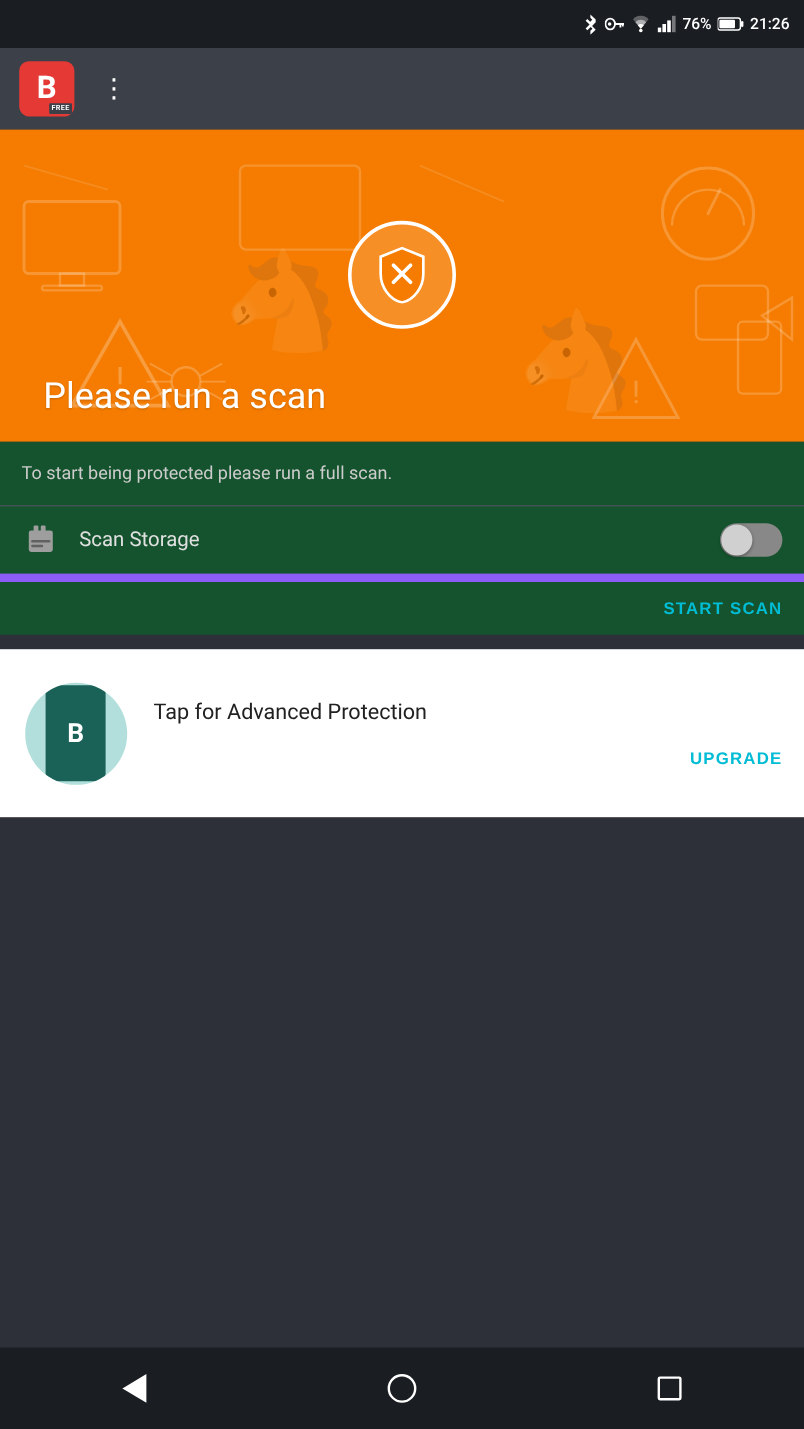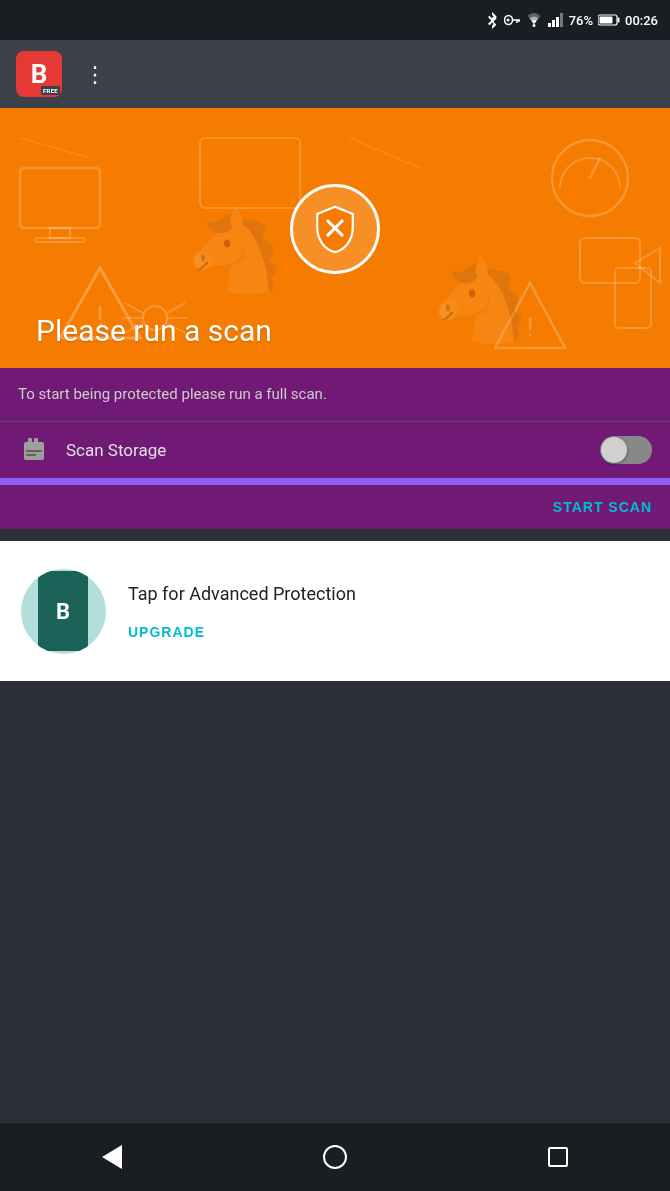--- a/index.html
+++ b/index.html
@@ -122,21 +122,21 @@
       left: 36px;
       color: white;
       font-size: 30px;
       font-weight: 400;
       text-shadow: 0 1px 2px rgba(0,0,0,0.2);
     }
 
     
     .content-card {
       width: 670px;
-      background-color: #701a75;
+      background-color: #14532d;
       margin-bottom: 12px;
     }
     .card-description {
       padding: 16px 18px;
       color: #cccccc;
       font-size: 15px;
       line-height: 1.4;
       border-bottom: 1px solid #50545e;
     }
     .scan-storage-row {
@@ -245,21 +245,21 @@
       flex: 1;
     }
     .upgrade-text {
       color: #212121;
       font-size: 18px;
       font-weight: 400;
       margin-bottom: 20px;
     }
     .upgrade-btn-row {
       display: flex;
-      justify-content: flex-start;
+      justify-content: flex-end;
     }
     .upgrade-btn {
       color: #00bcd4;
       font-size: 14px;
       font-weight: 700;
       letter-spacing: 1px;
       background: none;
       border: none;
       cursor: pointer;
       text-transform: uppercase;
@@ -343,21 +343,21 @@
       <rect x="8" y="4" width="3" height="10"></rect>
       <rect x="12" y="0" width="3" height="14" opacity="0.4"></rect>
     </svg>
     <span class="status-text">76%</span>
 
     <svg width="22" height="12" viewBox="0 0 22 12" fill="white">
       <rect x="0" y="1" width="19" height="10" rx="2" fill="none" stroke="white" stroke-width="1.2"></rect>
       <rect x="19.5" y="3.5" width="2" height="5" rx="1" fill="white"></rect>
       <rect x="1.5" y="2.5" width="13" height="7" rx="1" fill="white"></rect>
     </svg>
-    <span class="status-text">00:26</span>
+    <span class="status-text">21:26</span>
   </div>
 </div>
 
 <div class="app-bar">
   <div class="app-logo">
     <span class="app-logo-b">B</span>
     <span class="app-logo-free">FREE</span>
   </div>
   <span class="more-icon">⋮</span>
 </div>

